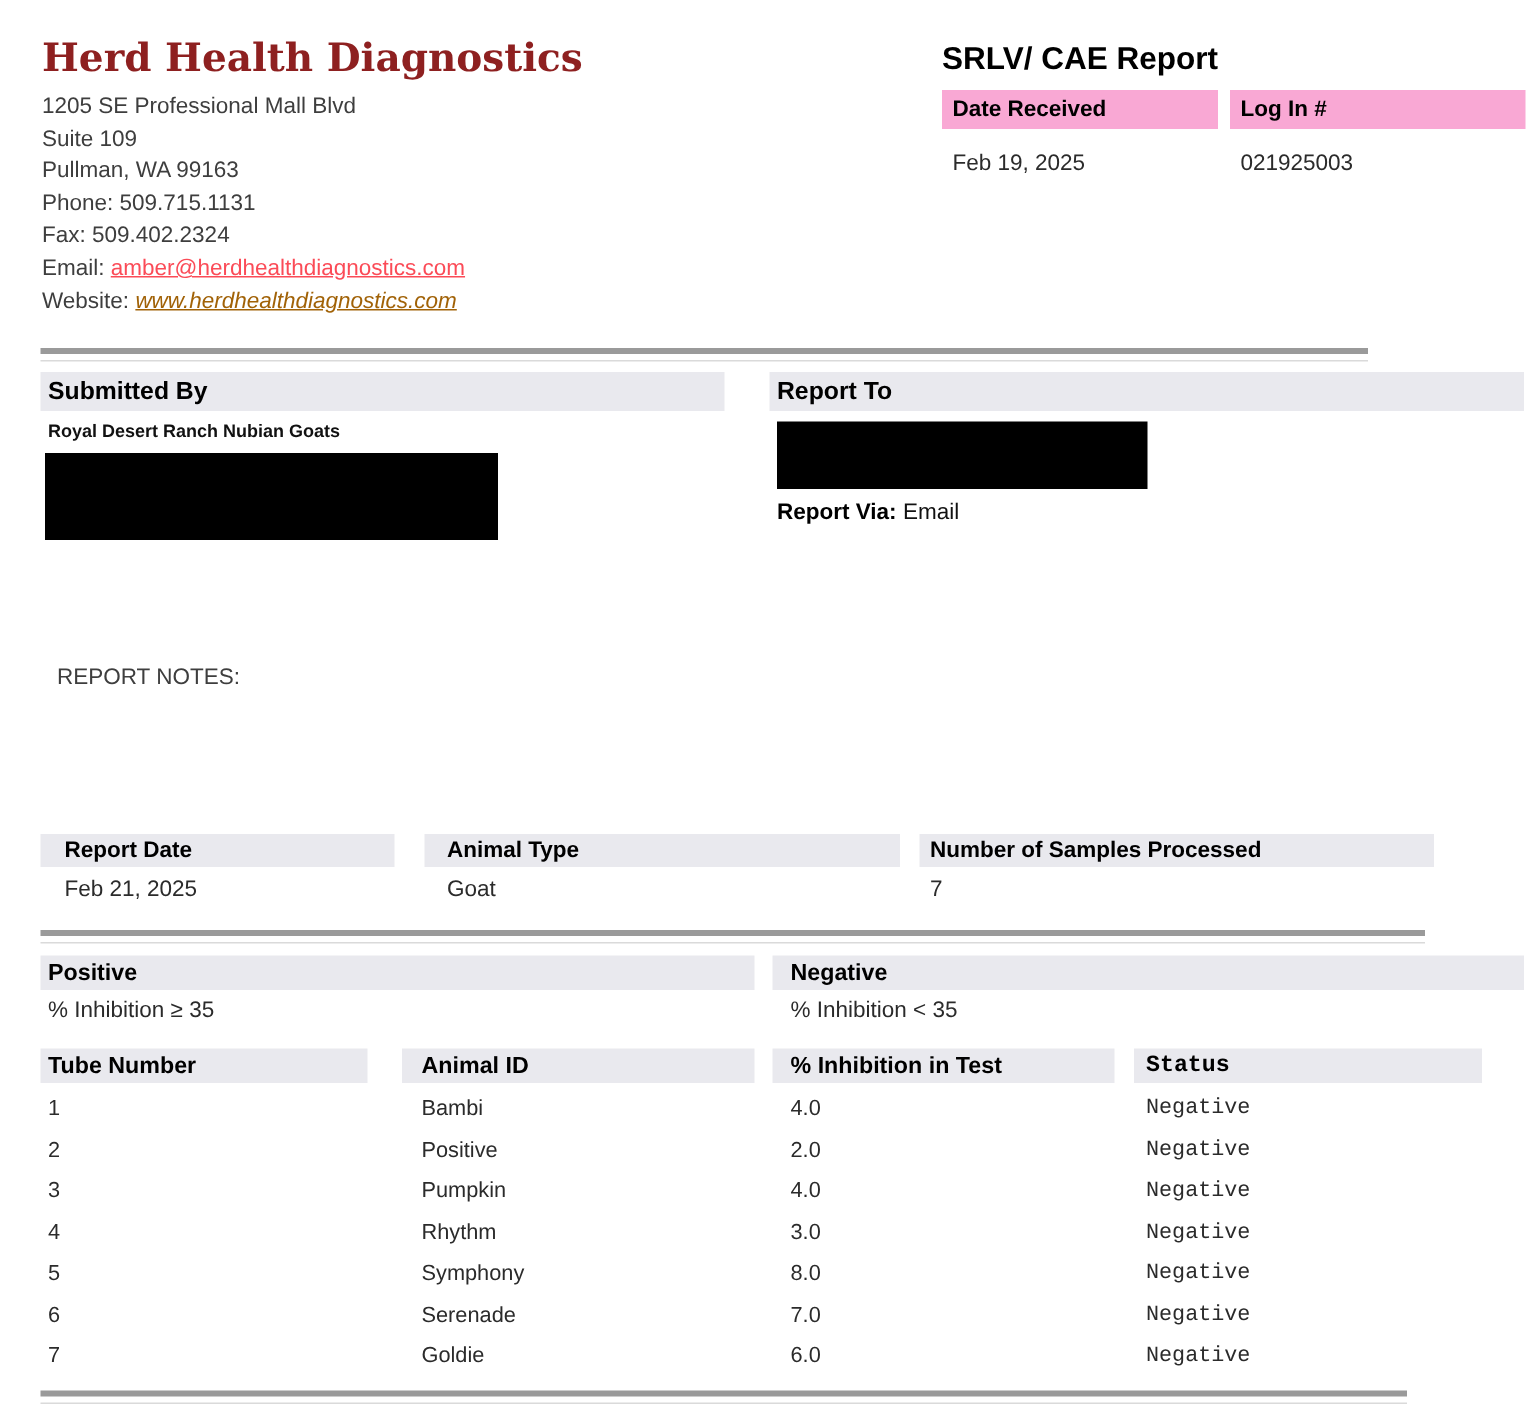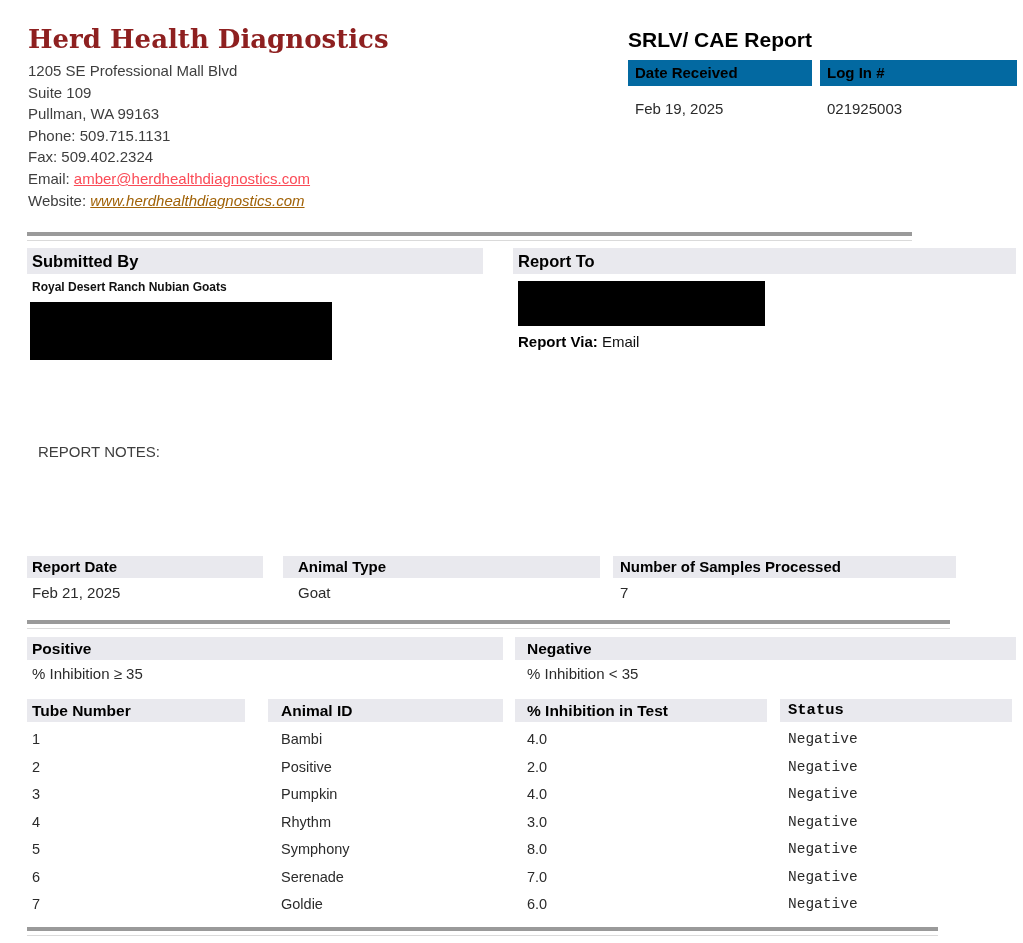--- a/index.html
+++ b/index.html
@@ -22,21 +22,21 @@
   .report-title {
     position:absolute; left:628px; top:28px;
     font-size:21px; font-weight:bold; color:#000;
   }
   .recv-table { position:absolute; left:628px; top:60px; width:389px; }
   .recv-row { display:flex; gap:8px; }
   .recv-cell { box-sizing:border-box; padding-left:7px; }
   .recv-c1 { width:184px; }
   .recv-c2 { width:197px; }
   .recv-head .recv-cell {
-    background:#0369a1; height:26px; line-height:26px;
+    background:#f9a8d4; height:26px; line-height:26px;
     font-weight:bold; font-size:15px; color:#000;
   }
   .recv-vals { margin-top:14px; font-size:15px; color:#2b2b2b; }
   
   .hr-double {
     position:absolute; height:4px;
     border-top:4px solid #9a9a9a; border-bottom:1px solid #dadada;
   }
   
   .party-col { position:absolute; top:248px; }
@@ -50,38 +50,38 @@
   .redaction { background:#000; }
   .redact-left { width:302px; height:58px; margin:8px 0 0 3px; }
   .redact-right { width:247px; height:45px; margin:7px 0 0 5px; }
   .report-via { margin-top:7px; padding-left:5px; font-size:15px; color:#111; }
   .report-via b { color:#000; }
   
   .report-notes { position:absolute; left:38px; top:443px; font-size:15px; color:#3e3e3e; }
   
   .summary { position:absolute; left:27px; top:556px; width:989px; }
   .sum-row { display:flex; }
-  .sum-c1 { width:236px; margin-right:20px; box-sizing:border-box; padding-left:5px; }
+  .sum-c1 { width:236px; margin-right:20px; box-sizing:border-box; padding-left:16px; }
   .sum-c2 { width:317px; margin-right:13px; box-sizing:border-box; padding-left:15px; }
   .sum-c3 { width:343px; box-sizing:border-box; padding-left:7px; }
   .sum-head > div { background:#e9e9ee; height:22px; line-height:22px; font-weight:bold; font-size:15px; color:#000; }
   .sum-vals { margin-top:6px; font-size:15px; color:#2b2b2b; }
   
   .thresholds { position:absolute; left:27px; top:637px; width:989px; }
   .thr-row { display:flex; }
   .thr-c1 { width:476px; margin-right:12px; box-sizing:border-box; padding-left:5px; }
   .thr-c2 { width:501px; box-sizing:border-box; padding-left:12px; }
   .thr-head > div { background:#e9e9ee; height:23px; line-height:23px; font-weight:bold; font-size:15.5px; color:#000; }
   .thr-vals { margin-top:5px; font-size:15px; color:#2b2b2b; }
   
   .results { position:absolute; left:27px; top:699px; width:989px; }
   .res-row { display:flex; }
   .res-c1 { width:218px; margin-right:23px; box-sizing:border-box; padding-left:5px; }
   .res-c2 { width:235px; margin-right:12px; box-sizing:border-box; padding-left:13px; }
-  .res-c3 { width:252px; margin-right:13px; box-sizing:border-box; padding-left:12px; }
+  .res-c3 { width:228px; margin-right:13px; box-sizing:border-box; padding-left:12px; }
   .res-c4 { width:232px; box-sizing:border-box; padding-left:8px;font-family:Liberation Mono, monospace; }
   .res-head > div { background:#e9e9ee; height:23px; line-height:23px; font-weight:bold; font-size:15.5px; color:#000; }
   .res-body { margin-top:4px; }
   .res-body .res-row { height:27.5px; line-height:27.5px; font-size:14.5px; color:#2b2b2b; }
 </style>
 </head>
 <body>
 
 <div class="page">
 

